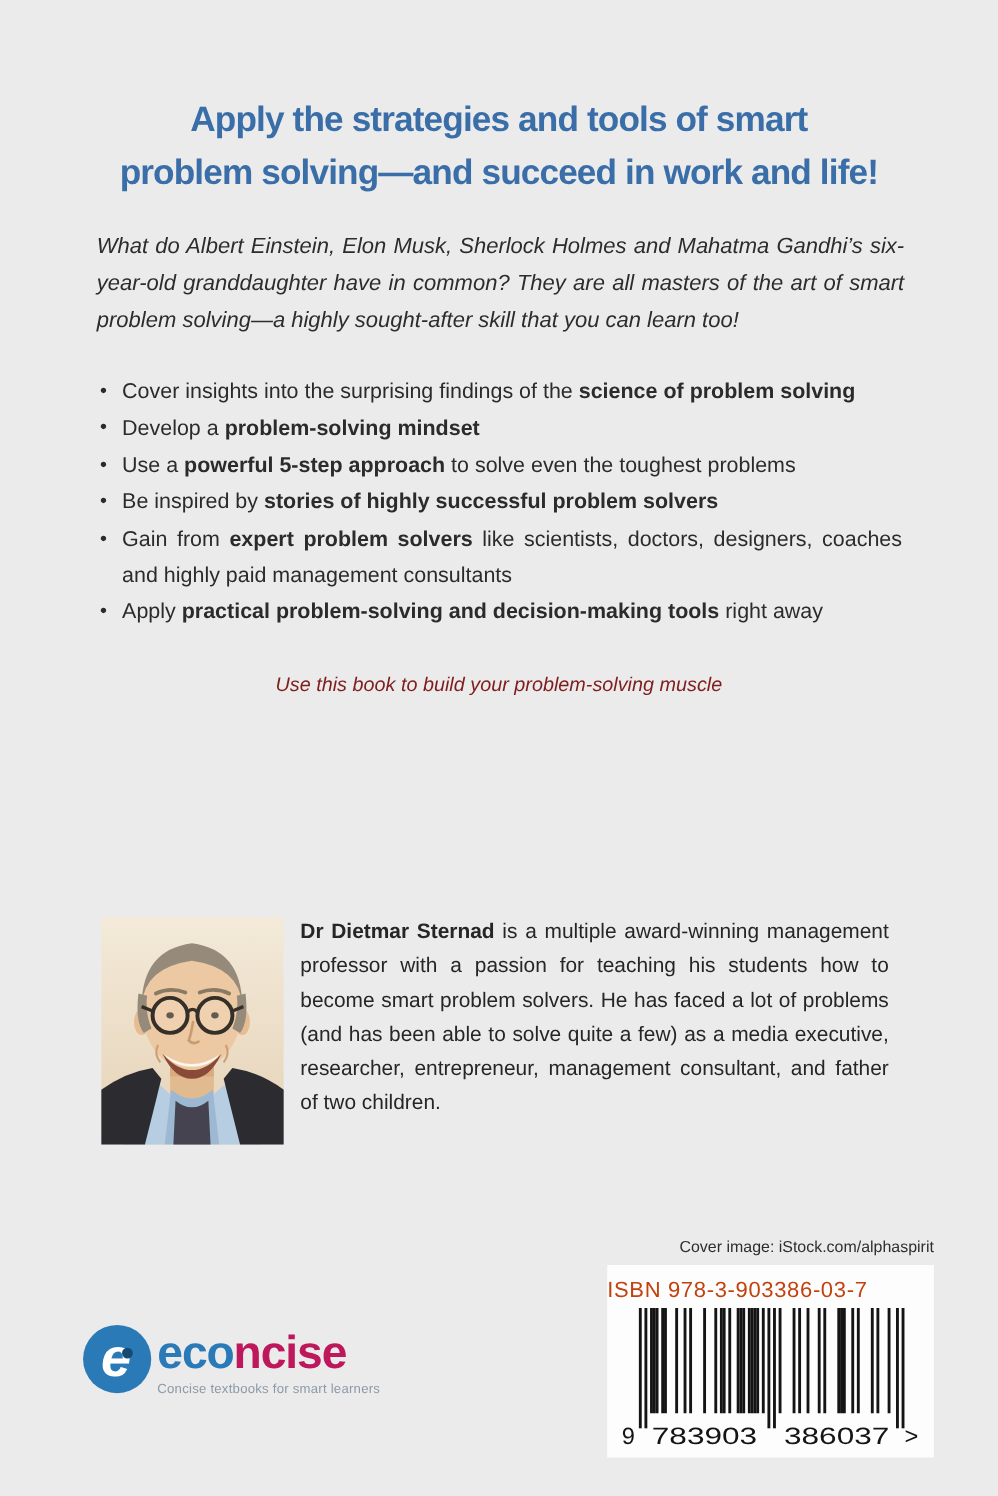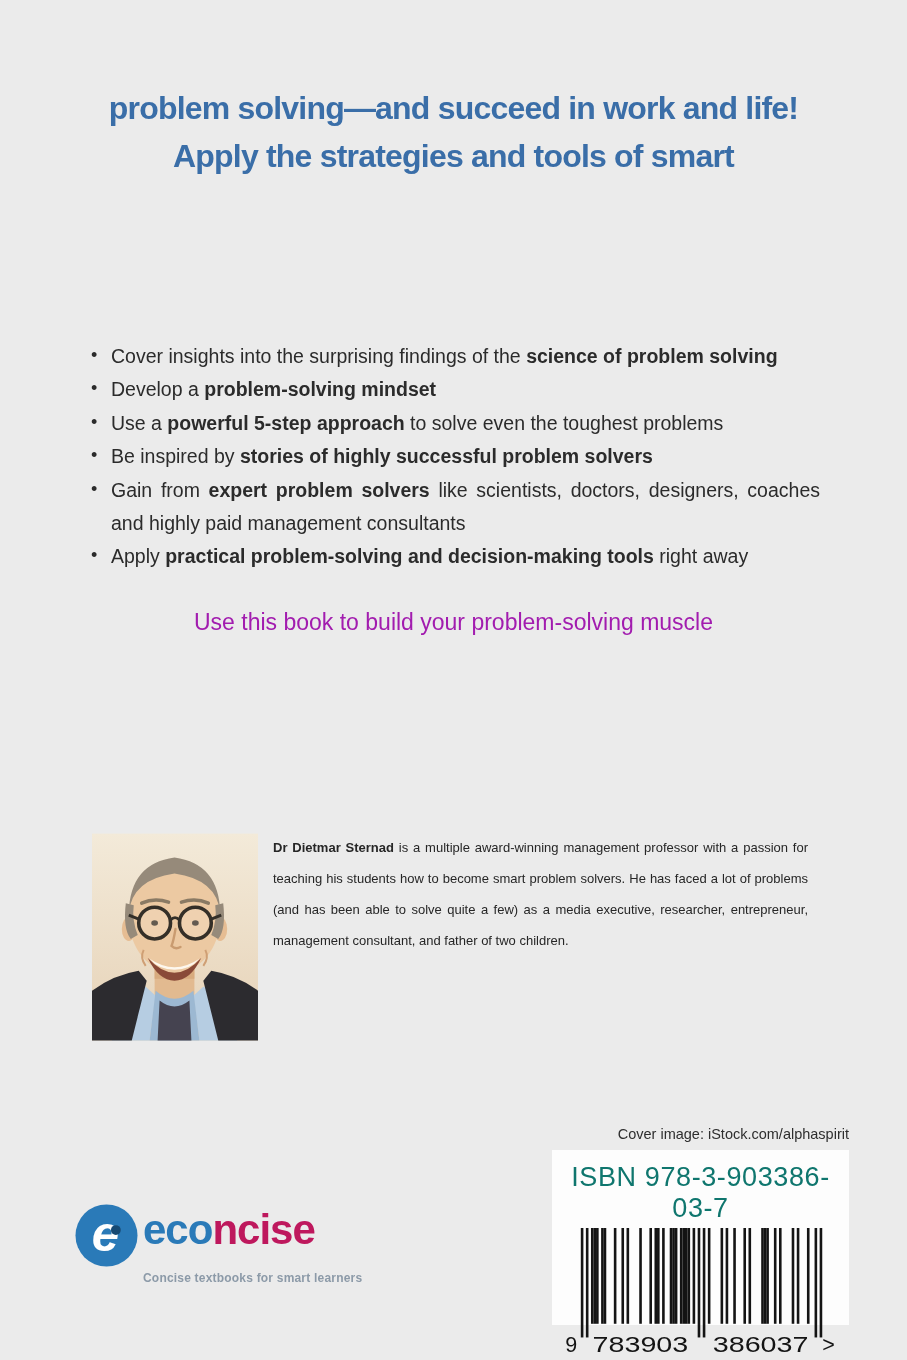--- a/index.html
+++ b/index.html
@@ -22,61 +22,62 @@
   .bullets{
     position:absolute;top:340px;left:90px;width:730px;margin:0;padding:0;list-style:none;
     font-size:19.5px;line-height:33.4px;color:#2b2b2b;
   }
   .bullet-item{position:relative;padding-left:21px;text-align:justify;}
   .bullet-item .dot{position:absolute;left:1px;top:-1px;font-size:18px;}
   .b{font-weight:bold;}
   
   .closing{
     position:absolute;top:606px;left:0;right:0;margin:0;text-align:center;
-    font-size:23px;line-height:33px;color:#a21caf;
+    font-style:italic;font-size:18px;line-height:33px;color:#7f1d1d;
   }
   .closing span{display:block;}
   
   .author{position:absolute;top:833px;left:92px;width:716px;display:flex;}
   .photo{width:166px;height:208px;flex:0 0 auto;}
   .bio{
-    margin:0 0 0 15px;flex:1;font-size:13px;line-height:30.9px;color:#262626;text-align:justify;
+    margin:0 0 0 15px;flex:1;font-size:19px;line-height:30.9px;color:#262626;text-align:justify;
   }
   
   .credit{
     position:absolute;top:1126px;left:552px;width:297px;text-align:right;
     font-size:14.5px;color:#2e2e2e;
   }
   .isbn-box{
     position:absolute;top:1150px;left:552px;width:297px;height:175px;background:#fdfdfd;
   }
   .isbn-label{
-    text-align:center;margin-top:12px;font-size:27px;letter-spacing:0.6px;color:#0f766e;
+    text-align:left;margin-top:12px;font-size:20px;letter-spacing:0.6px;color:#c2410c;
   }
   .barcode{display:block;margin:4px auto 0;}
   svg text{font-family:"Liberation Sans",sans-serif;}
   
   .logo{position:absolute;top:1204px;left:75px;display:flex;align-items:flex-start;}
   .logo-icon{width:63px;height:63px;flex:0 0 auto;}
   .logo-text{margin-left:5px;}
   .wordmark{font-size:42px;font-weight:bold;letter-spacing:-1px;line-height:50px;margin-top:1px;}
   .wm-blue{color:#2a7ab8;}
   .wm-dark{color:#be185d;}
-  .tagline{font-size:12px;color:#8c9aa8;margin-top:16px;letter-spacing:0.2px;font-weight:bold;}
+  .tagline{font-size:12px;color:#8c9aa8;margin-top:0px;letter-spacing:0.2px;}
 </style>
 </head>
 <body>
 
 <div class="cover">
 
   <h1 class="title">
+    <span>Apply the strategies and tools of smart</span>
     <span>problem solving—and succeed in work and life!</span>
-    <span>Apply the strategies and tools of smart</span>
   </h1>
 
+  <p class="intro">What do Albert Einstein, Elon Musk, Sherlock Holmes and Mahatma Gandhi’s six-year-old granddaughter have in common? They are all masters of the art of smart problem solving—a highly sought-after skill that you can learn too!</p>
 
   <ul class="bullets">
       <li class="bullet-item"><span class="dot">•</span><span>Cover insights into the surprising findings of the </span><span class="b">science of problem solving</span></li>
       <li class="bullet-item"><span class="dot">•</span><span>Develop a </span><span class="b">problem-solving mindset</span></li>
       <li class="bullet-item"><span class="dot">•</span><span>Use a </span><span class="b">powerful 5-step approach</span><span> to solve even the toughest problems</span></li>
       <li class="bullet-item"><span class="dot">•</span><span>Be inspired by </span><span class="b">stories of highly successful problem solvers</span></li>
       <li class="bullet-item"><span class="dot">•</span><span>Gain from </span><span class="b">expert problem solvers</span><span> like scientists, doctors, designers, coaches and highly paid management consultants</span></li>
       <li class="bullet-item"><span class="dot">•</span><span>Apply </span><span class="b">practical problem-solving and decision-making tools</span><span> right away</span></li>
     </ul>
 

